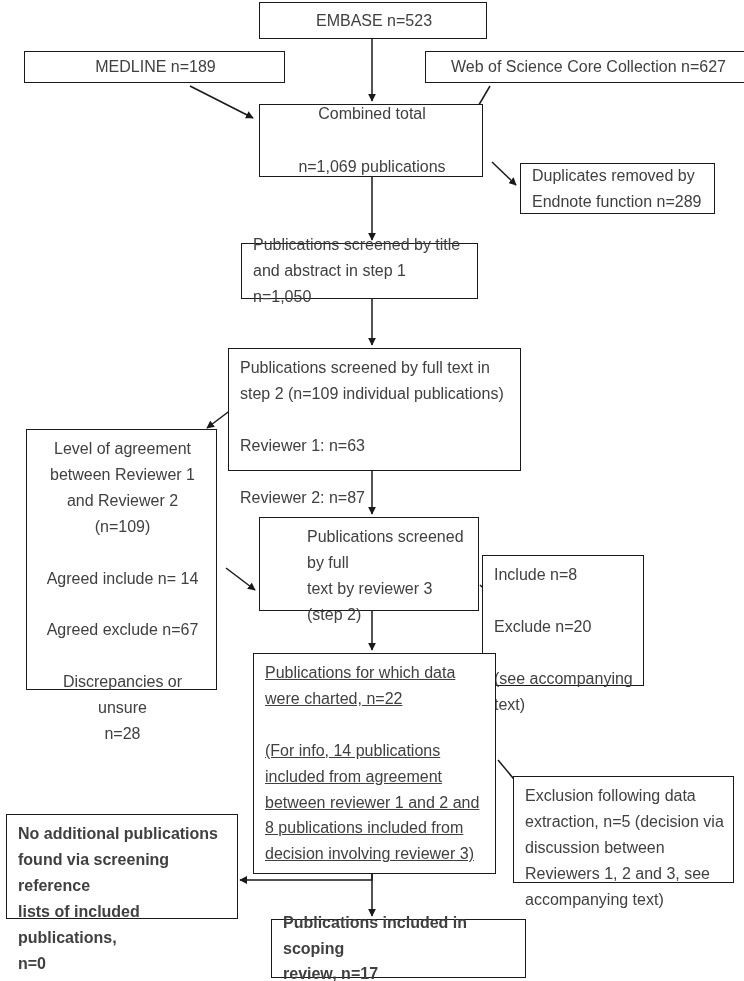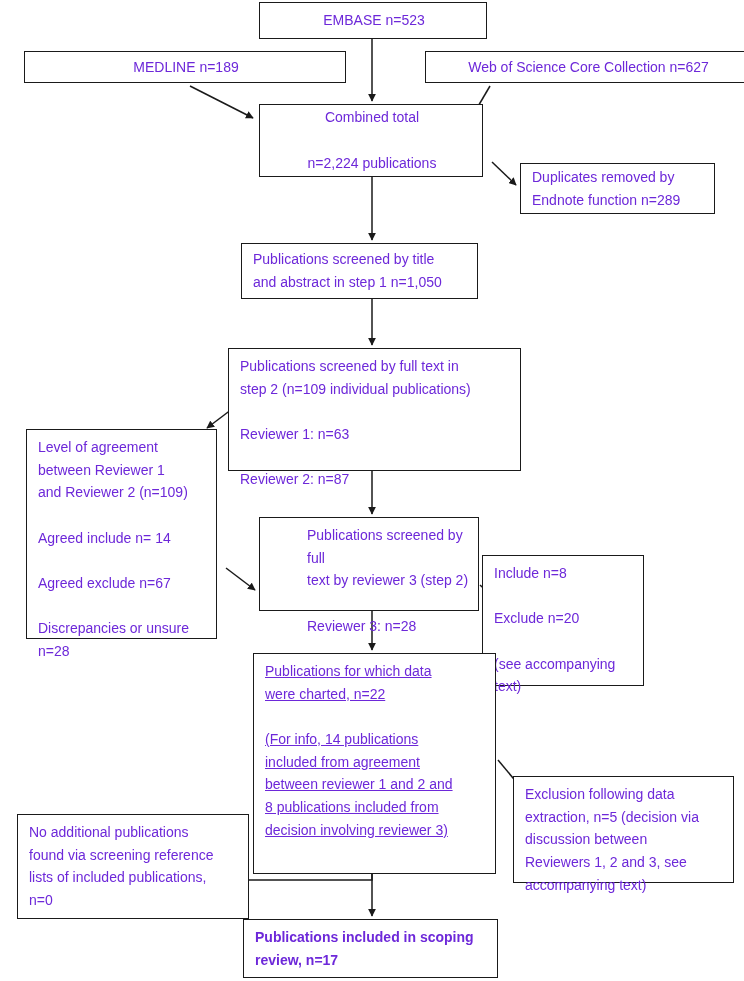--- a/index.html
+++ b/index.html
@@ -15,41 +15,42 @@
     background: #ffffff;
     font-family: "Liberation Sans", sans-serif;
     color: #000000;
     overflow: hidden;
   }
   .box {
     position: absolute;
     box-sizing: border-box;
     border: 1.4px solid #1a1a1a;
     background: #ffffff;
-    font-size: 14px;
+    font-size: 16px;
     line-height: 1.62;
-    color: #6d28d9;
+    color: #404040;
     z-index: 5;
   }
   .box .inner {
     padding: 6px 9px 6px 11px;
     white-space: pre-line;
   }
   .box.center .inner {
     text-align: center;
   }
   .box.vcenter {
     display: flex;
     align-items: center;
   }
   .box.vcenter .inner {
     width: 100%;
   }
   .box.bold {
     font-weight: bold;
+    margin-left: 28px;
   }
   .box .inner.spaced {
     line-height: 1.66;
   }
   svg.links {
     position: absolute;
     left: 0;
     top: 0;
     width: 744px;
     height: 981px;
@@ -84,32 +85,32 @@
       <path d="M 498 760 L 523 790"></path>
       <path d="M 372 873 L 372 916"></path>
       <path d="M 372 873 L 372 880 L 240 880"></path>
     </g>
   </svg>
 
   <div class="box center vcenter" style="left:259px; top:2px; width:228px; height:37px;">
     <div class="inner">EMBASE n=523</div>
   </div>
 
-  <div class="box center vcenter" style="left:24px; top:51px; width:322px; height:32px;">
+  <div class="box center vcenter" style="left:24px; top:51px; width:261px; height:32px;">
     <div class="inner">MEDLINE n=189</div>
   </div>
 
   <div class="box center vcenter" style="left:425px; top:51px; width:325px; height:32px;">
     <div class="inner">Web of Science Core Collection n=627</div>
   </div>
 
   <div class="box center vcenter" style="left:259px; top:104px; width:224px; height:73px;">
     <div class="inner spaced">Combined total
 
-n=2,224 publications</div>
+n=1,069 publications</div>
   </div>
 
   <div class="box vcenter" style="left:520px; top:163px; width:195px; height:51px;">
     <div class="inner">Duplicates removed by
 Endnote function n=289</div>
   </div>
 
   <div class="box vcenter" style="left:241px; top:243px; width:237px; height:56px;">
     <div class="inner">Publications screened by title
 and abstract in step 1 n=1,050</div>
@@ -117,21 +118,21 @@
 
   <div class="box" style="left:228px; top:348px; width:293px; height:123px;">
     <div class="inner">Publications screened by full text in
 step 2 (n=109 individual publications)
 
 Reviewer 1: n=63
 
 Reviewer 2: n=87</div>
   </div>
 
-  <div class="box" style="left:26px; top:429px; width:191px; height:210px;">
+  <div class="box" style="left:26px; top:429px; width:191px; height:261px;text-align:center;">
     <div class="inner">Level of agreement
 between Reviewer 1
 and Reviewer 2 (n=109)
 
 Agreed include n= 14
 
 Agreed exclude n=67
 
 Discrepancies or unsure
 n=28</div>
@@ -165,21 +166,21 @@
   </div>
 
   <div class="box" style="left:513px; top:776px; width:221px; height:107px;">
     <div class="inner">Exclusion following data
 extraction, n=5 (decision via
 discussion between
 Reviewers 1, 2 and 3, see
 accompanying text)</div>
   </div>
 
-  <div class="box" style="left:17px; top:814px; width:232px; height:105px;">
+  <div class="box" style="left:6px; top:814px; width:232px; height:105px;font-weight:bold;">
     <div class="inner">No additional publications
 found via screening reference
 lists of included publications,
 n=0</div>
   </div>
 
   <div class="box bold vcenter" style="left:243px; top:919px; width:255px; height:59px;">
     <div class="inner">Publications included in scoping
 review, n=17</div>
   </div>

